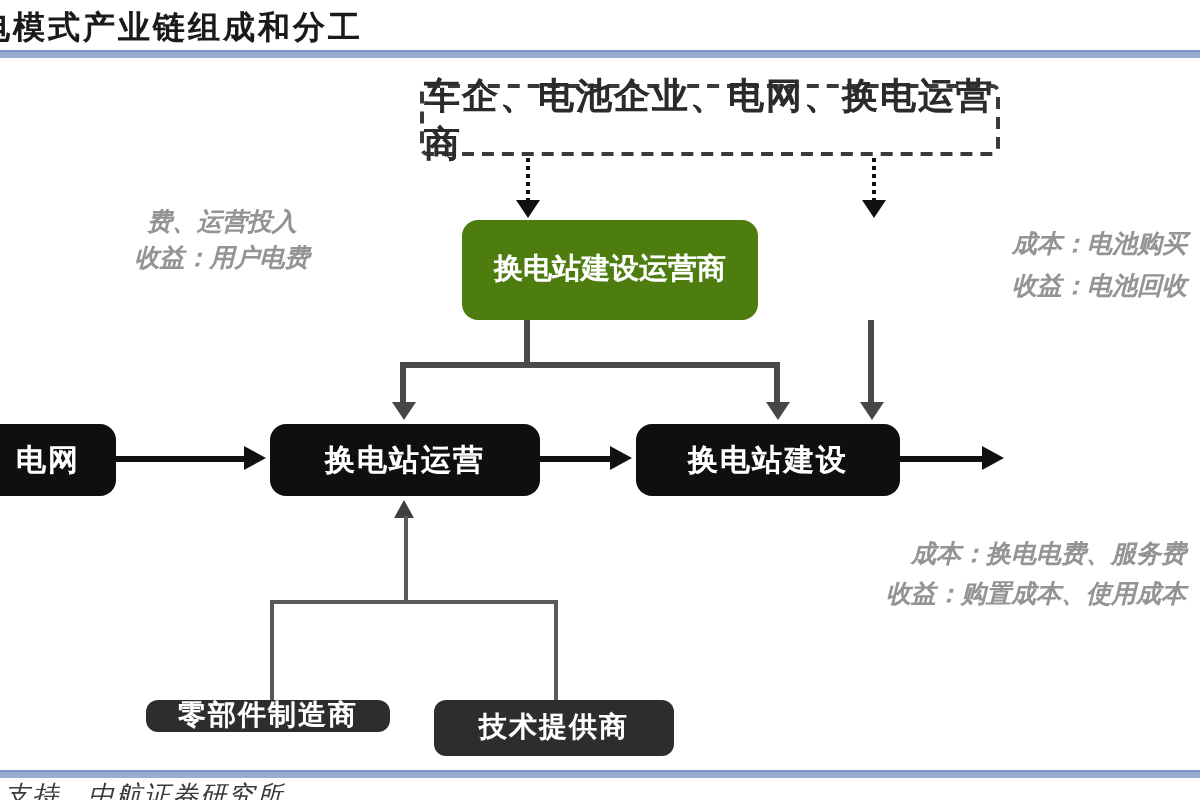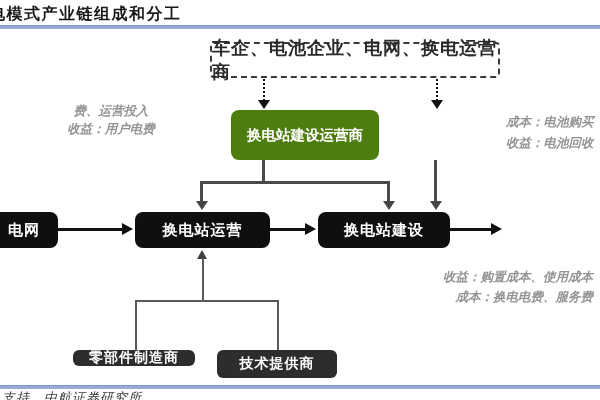--- a/index.html
+++ b/index.html
@@ -108,22 +108,22 @@
   <div class="head head-right" style="left:305px;top:223px;"></div>
 
   <div class="node node-black node-oper">
     <span>换电站建设</span>
   </div>
   <div class="hline black" style="left:450px;top:228px;width:43px;height:3px;"></div>
   <div class="head head-right" style="left:491px;top:223px;"></div>
 
 
   <div class="note note-bottom-right">
+    <div>成本：换电电费、服务费</div>
     <div>收益：购置成本、使用成本</div>
-    <div>成本：换电电费、服务费</div>
   </div>
 
   <div class="head head-up" style="left:197px;top:250px;"></div>
   <div class="vline thin" style="left:202px;top:258px;width:2px;height:43px;"></div>
   <div class="hline thin" style="left:135px;top:300px;width:144px;height:2px;"></div>
   <div class="vline thin" style="left:135px;top:300px;width:2px;height:50px;"></div>
   <div class="vline thin" style="left:277px;top:300px;width:2px;height:50px;"></div>
 
   <div class="node node-bottom node-parts">
     <span>零部件制造商</span>

